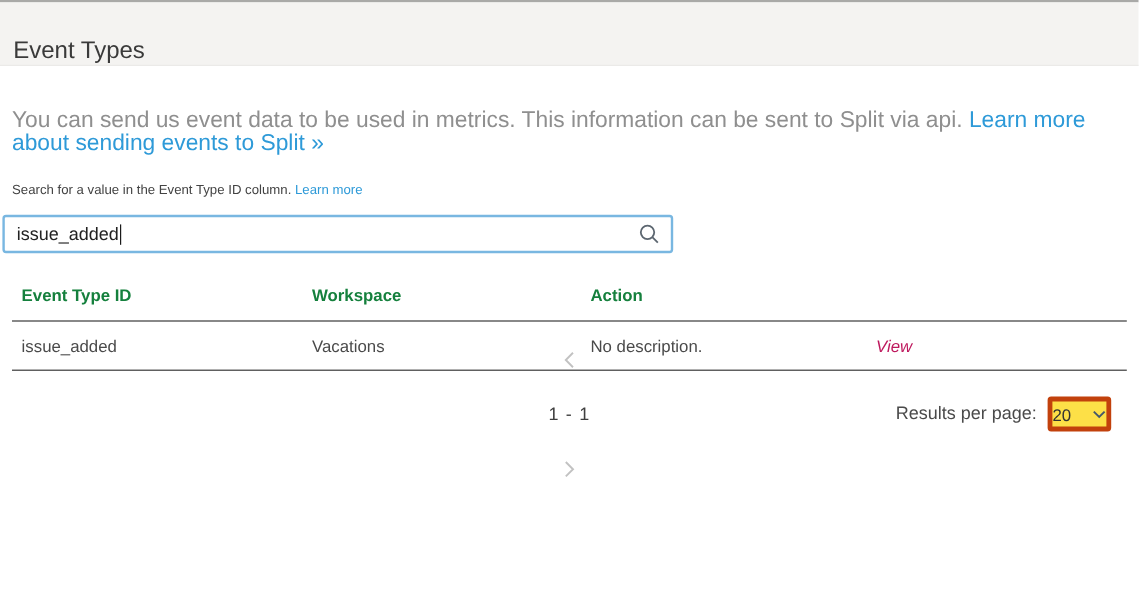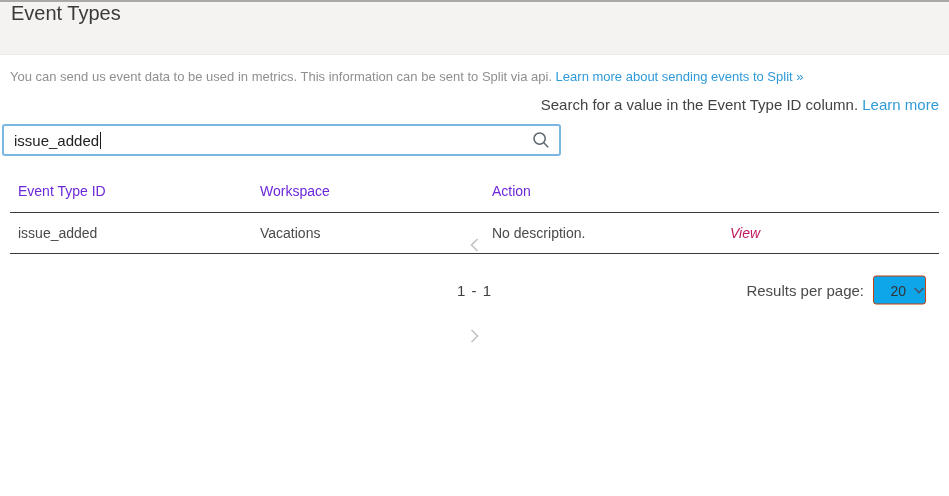--- a/index.html
+++ b/index.html
@@ -3,66 +3,66 @@
 <meta charset="utf-8">
 <style>
   * { margin:0; padding:0; box-sizing:border-box; }
   html,body { background:#fff; }
   .page {
     width:949px; height:496px; position:relative; overflow:hidden;
     background:#fff; font-family:"Liberation Sans", sans-serif;
   }
   .topstrip { height:2px; background:#a9a9a7; }
   .page-header {
-    height:53px; background:#f4f3f1; display:flex; align-items:flex-start;
+    height:53px; background:#f4f3f1; display:flex; align-items:flex-end;
     padding:0 11px; border-bottom:1px solid #ebeae8;
   }
   .page-title { font-size:20px; color:#3a3a3a; font-weight:400; }
   .content { padding:0 10px; }
-  .intro { margin-top:12px; font-size:13px; color:#8f8f8f; line-height:19px; }
+  .intro { margin-top:36px; font-size:19px; color:#8f8f8f; line-height:19px; }
   a.link { color:#2e9ad8; text-decoration:none; cursor:pointer; }
-  .search-line { margin-top:9px; font-size:15px; color:#434343; line-height:19px;text-align:right; }
+  .search-line { margin-top:21px; font-size:11px; color:#434343; line-height:19px; }
   .fake-input {
     margin-top:10px; margin-left:-8px; width:559px; height:32px;
     border:2px solid #79b7e1; border-radius:3px; background:#fff;
     display:flex; align-items:center; padding:0 10px; position:relative;
     cursor:text;
   }
   .input-text { font-size:15px; color:#222; }
   .caret { width:1px; height:17px; background:#1a1a1a; margin-left:1px;
     animation: blink 1.1s steps(1) infinite; }
   @keyframes blink { 50% { opacity:0; } }
   .search-icon-wrap { position:absolute; right:9px; top:50%; transform:translateY(-50%);
     display:flex; cursor:pointer; }
   .tbl-head, .tbl-row {
     display:grid; grid-template-columns:250px 232px 238px 1fr; align-items:center;
   }
   .tbl-head {
-    margin-top:14px; height:43px; font-size:14px; font-weight:normal; color:#6d28d9;
+    margin-top:14px; height:43px; font-size:14px; font-weight:bold; color:#15803d;
     border-bottom:1px solid #3a3a3a;
   }
   .tbl-row {
     height:41px; font-size:14px; color:#4a4a4a; border-bottom:1px solid #3a3a3a;
   }
   .c1 { padding-left:8px; }
   .action-link { color:#be185d; cursor:pointer;font-style:italic; }
   .pager-bar {
     position:relative; margin-top:20px; height:32px;
     display:flex; align-items:center; justify-content:center; gap:27px;flex-direction:column;
   }
   .pager-btn { display:flex; align-items:center; cursor:pointer; background:none; border:none; padding:2px; }
   .page-range { font-size:15px; color:#3f3f3f; letter-spacing:1px; }
   .rpp {
     position:absolute; right:13px; top:50%; transform:translateY(-50%);
     display:flex; align-items:center; gap:9px;
   }
   .rpp-label { font-size:15px; color:#4a4a4a; }
   .rpp-select {
-    width:53px; height:29px; background:#0ea5e9; border:1px solid #c2410c;
-    border-radius:3px; display:flex; align-items:center; justify-content:flex-end;
+    width:53px; height:29px; background:#fde047; border:4px solid #c2410c;
+    border-radius:3px; display:flex; align-items:center; justify-content:space-between;
     gap:7px; font-size:14px; color:#333; cursor:pointer;
   }
 </style>
 </head>
 <body>
 
 <div class="page">
   <div class="topstrip"></div>
 
   <div class="page-header">

